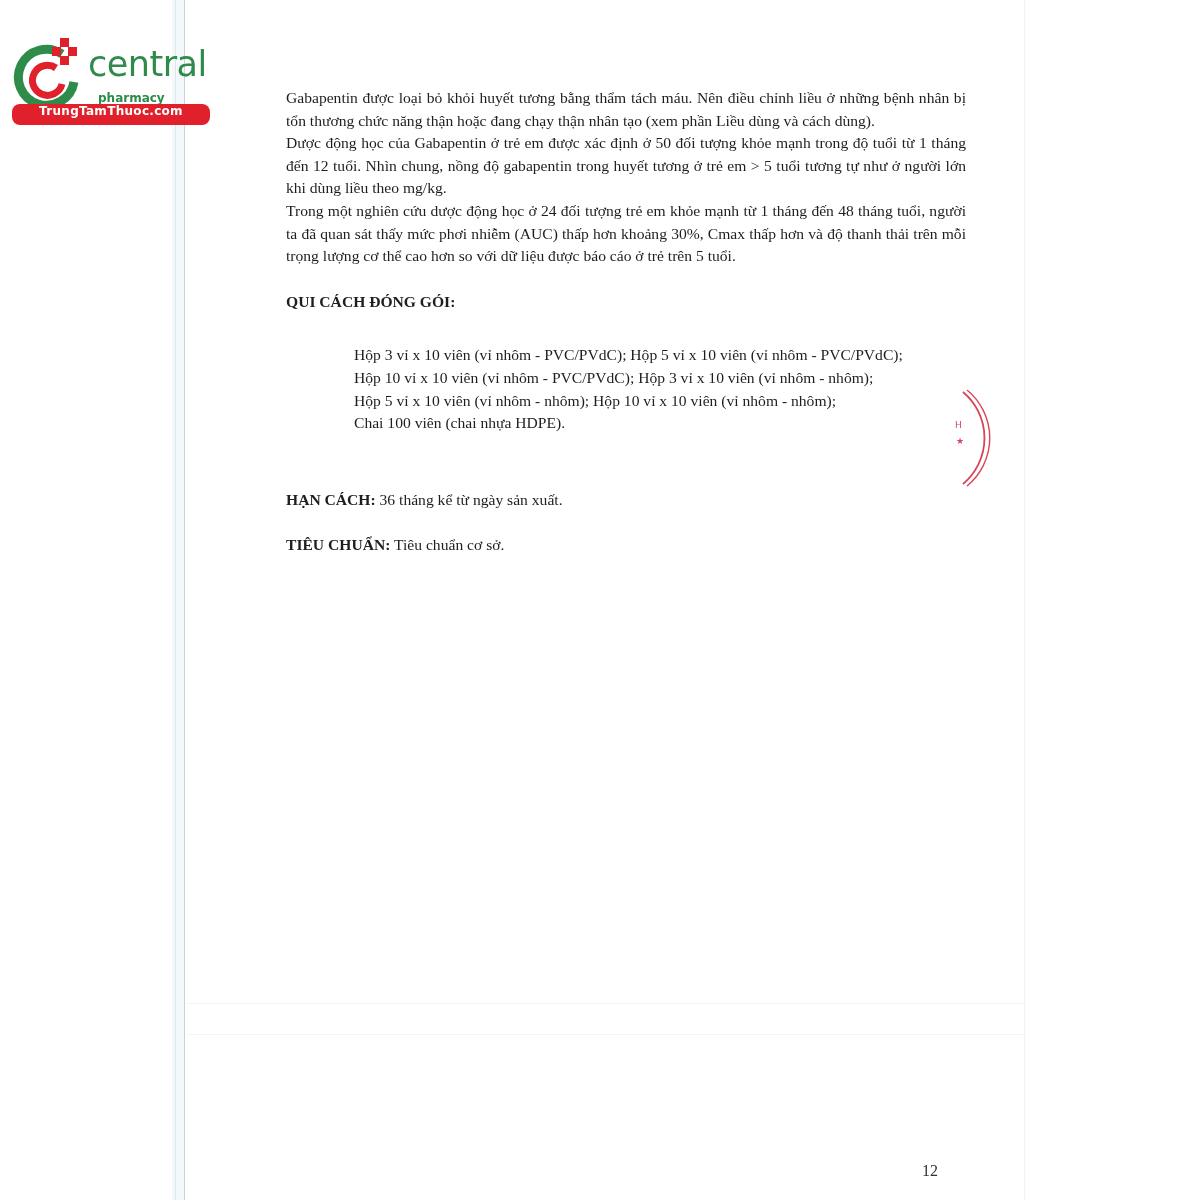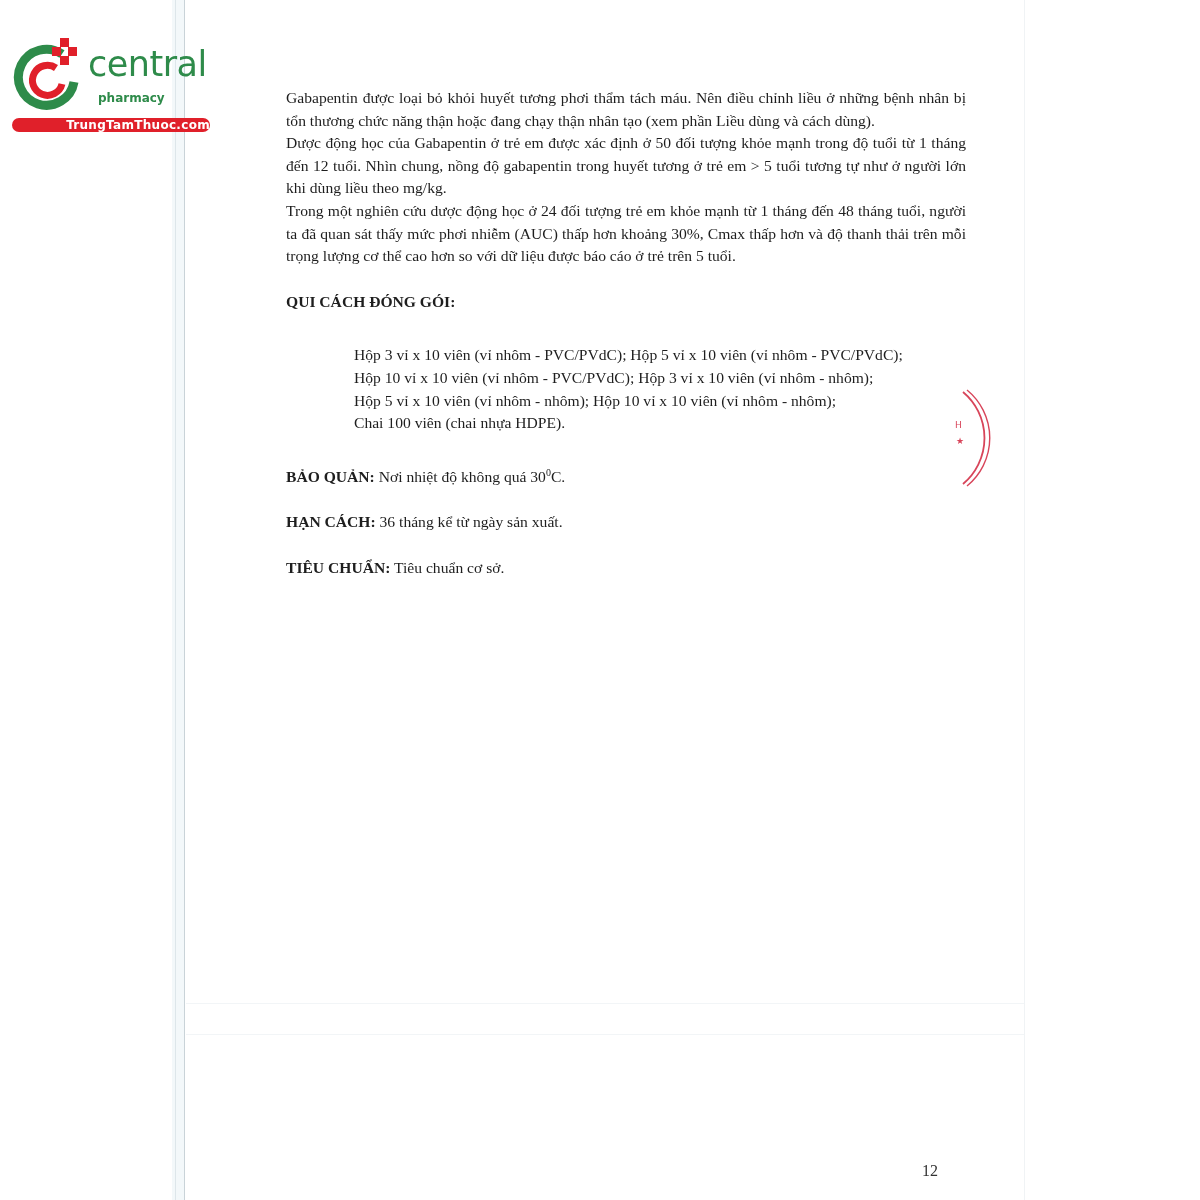--- a/index.html
+++ b/index.html
@@ -76,31 +76,31 @@
       top: 52px;
       font-family: "DejaVu Sans", sans-serif;
       font-size: 12px;
       font-weight: bold;
       color: #2e8b4a;
       line-height: 16px;
     }
     .logo-url {
       position: absolute;
       left: 2px;
-      top: 80px;
+      top: 66px;
       width: 198px;
-      height: 14px;
+      height: 21px;
       border-radius: 8px;
       background: #e0202a;
       color: #ffffff;
       font-family: "DejaVu Sans", sans-serif;
       font-size: 12px;
       font-weight: bold;
       line-height: 15px;
-      text-align: right;
+      text-align: center;
       letter-spacing: 0.3px;
     }
     
     .content {
       position: absolute;
       left: 286px;
       top: 87px;
       width: 680px;
       font-size: 15.6px;
       line-height: 22.6px;
@@ -160,37 +160,36 @@
     <rect x="42" y="9" width="9" height="9" fill="#e0202a"></rect>
     <rect x="58" y="9" width="9" height="9" fill="#e0202a"></rect>
     <rect x="50" y="18" width="9" height="9" fill="#e0202a"></rect>
   </svg>
   <div class="logo-word">central</div>
   <div class="logo-sub">pharmacy</div>
   <div class="logo-url">TrungTamThuoc.com</div>
 </div>
 
 <div class="content">
-  <p>Gabapentin được loại bỏ khỏi huyết tương phơi thẩm tách máu. Nên điều chỉnh liều ở những bệnh nhân bị tổn thương chức năng thận hoặc đang chạy thận nhân tạo (xem phần Liều dùng và cách dùng).</p>
+  <p>Gabapentin được loại bỏ khỏi huyết tương bằng thẩm tách máu. Nên điều chỉnh liều ở những bệnh nhân bị tổn thương chức năng thận hoặc đang chạy thận nhân tạo (xem phần Liều dùng và cách dùng).</p>
   <p>Dược động học của Gabapentin ở trẻ em được xác định ở 50 đối tượng khỏe mạnh trong độ tuổi từ 1 tháng đến 12 tuổi. Nhìn chung, nồng độ gabapentin trong huyết tương ở trẻ em &gt; 5 tuổi tương tự như ở người lớn khi dùng liều theo mg/kg.</p>
   <p>Trong một nghiên cứu dược động học ở 24 đối tượng trẻ em khỏe mạnh từ 1 tháng đến 48 tháng tuổi, người ta đã quan sát thấy mức phơi nhiễm (AUC) thấp hơn khoảng 30%, Cmax thấp hơn và độ thanh thải trên mỗi trọng lượng cơ thể cao hơn so với dữ liệu được báo cáo ở trẻ trên 5 tuổi.</p>
 
   <div class="gap-1"></div>
   <div class="gap-1"></div>
   <p style="margin-top:-21px" class="section-head">QUI CÁCH ĐÓNG GÓI:</p>
   <div class="gap-2"></div>
   <div class="pkg-list">
     <div>Hộp 3 vỉ x 10 viên (vỉ nhôm - PVC/PVdC); Hộp 5 vỉ x 10 viên (vỉ nhôm - PVC/PVdC);</div>
     <div>Hộp 10 vỉ x 10 viên (vỉ nhôm - PVC/PVdC); Hộp 3 vỉ x 10 viên (vỉ nhôm - nhôm);</div>
     <div>Hộp 5 vỉ x 10 viên (vỉ nhôm - nhôm); Hộp 10 vỉ x 10 viên (vỉ nhôm - nhôm);</div>
     <div>Chai 100 viên (chai nhựa HDPE).</div>
   </div>
 
   <div class="gap-2"></div>
-  <p><span class="section-head">BẢO QUẢN:</span><span> Nơi nhiệt độ không quá 30</span><sup>0</sup><span>C.</span></p>
 
   <div class="gap-2"></div>
   <p><span class="section-head">HẠN CÁCH:</span><span> 36 tháng kể từ ngày sản xuất.</span></p>
 
   <div class="gap-2"></div>
   <p><span class="section-head">TIÊU CHUẨN:</span><span> Tiêu chuẩn cơ sở.</span></p>
 
   <div class="gap-2"></div>
 </div>
 

